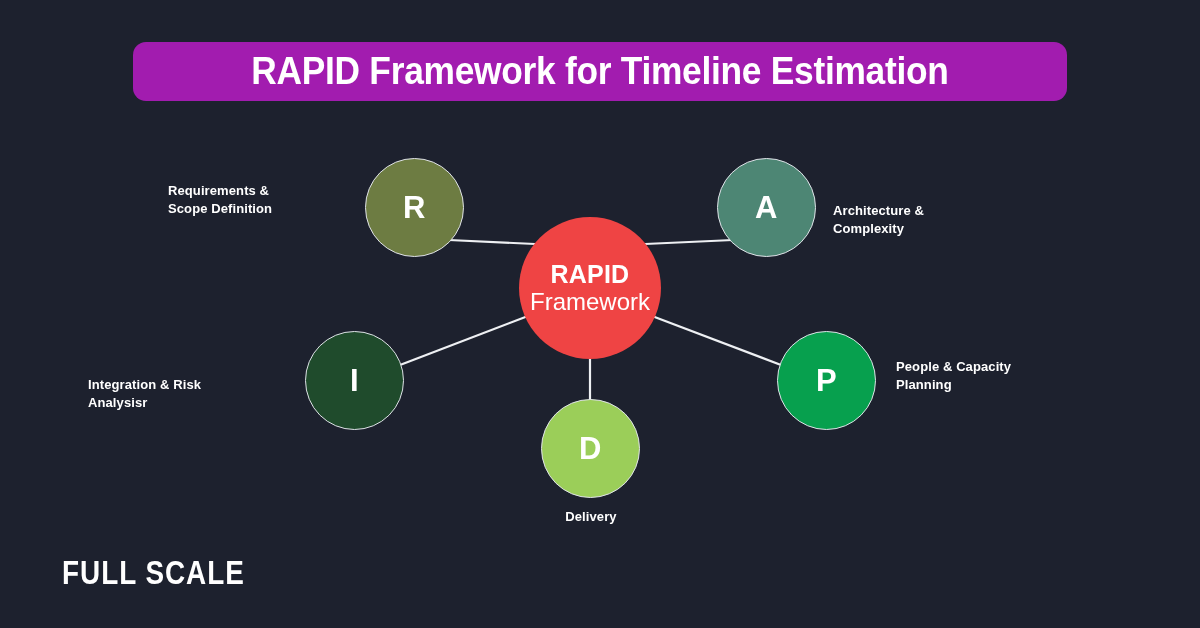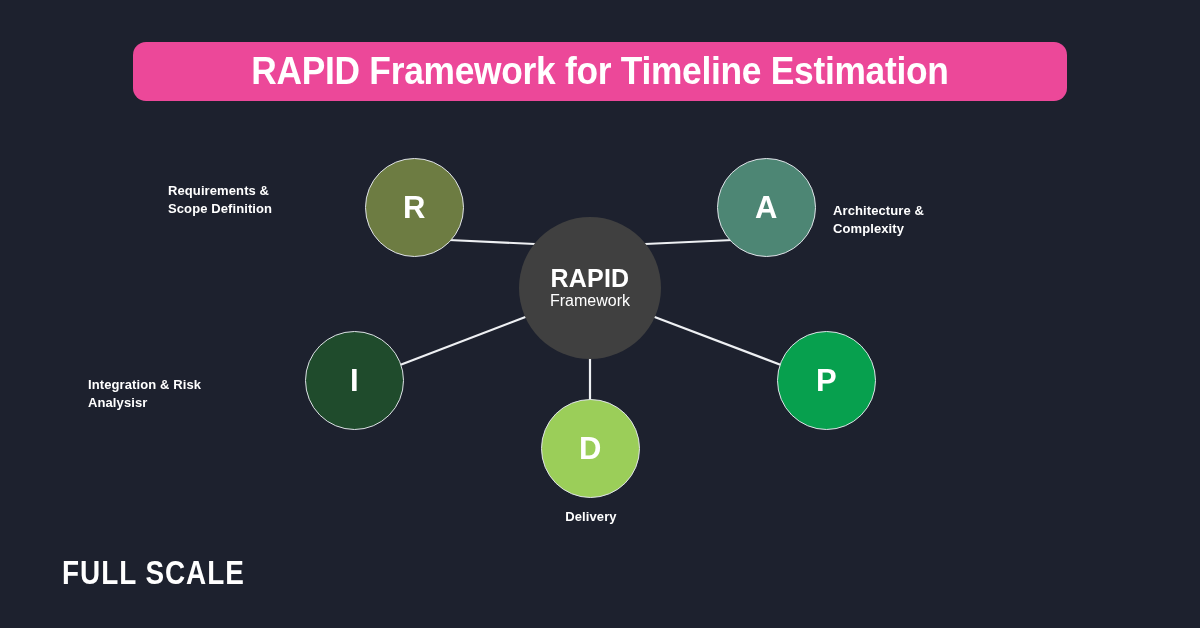--- a/index.html
+++ b/index.html
@@ -83,21 +83,21 @@
   }
   #center-title {
     color: #ffffff;
     font-size: 25px;
     font-weight: bold;
     line-height: 1.05;
     letter-spacing: 0.2px;
   }
   #center-sub {
     color: #ffffff;
-    font-size: 16px;
+    font-size: 24px;
     font-weight: normal;
     line-height: 1.15;
     margin-top: 1px;
   }
 
   #node-r { left: 365px; top: 158px; width: 99px; height: 99px; background: #6d7c42; }
   #node-a { left: 717px; top: 158px; width: 99px; height: 99px; background: #4d8674; }
   #node-i { left: 305px; top: 331px; width: 99px; height: 99px; background: #1f4b2c; }
   #node-p { left: 777px; top: 331px; width: 99px; height: 99px; background: #07a04e; }
   #node-d { left: 541px; top: 399px; width: 99px; height: 99px; background: #9bce59; }
@@ -132,35 +132,35 @@
     font-weight: bold;
     letter-spacing: 1.2px;
     transform: scaleX(0.82);
     transform-origin: left center;
     white-space: nowrap;
   }
 </style>
 </head>
 <body style="background: rgb(29, 33, 46);">
 
-<div id="title-banner" style="background: #ec4899;">
+<div id="title-banner" style="background: #a21caf;">
   <span id="title-text" style="color: rgb(255, 255, 255);">RAPID Framework for Timeline Estimation</span>
 </div>
 
 <div id="diagram">
 
   <svg id="connector-layer" viewBox="0 0 1200 628" width="1200" height="628">
     <line x1="535" y1="244" x2="449" y2="240" stroke="#eef0f3" stroke-width="2.2"></line>
     <line x1="645" y1="244" x2="733" y2="240" stroke="#eef0f3" stroke-width="2.2"></line>
     <line x1="528" y1="316" x2="400" y2="365" stroke="#eef0f3" stroke-width="2.2"></line>
     <line x1="652" y1="316" x2="781" y2="365" stroke="#eef0f3" stroke-width="2.2"></line>
     <line x1="590" y1="356" x2="590" y2="402" stroke="#eef0f3" stroke-width="2.2"></line>
   </svg>
 
-  <div id="node-center" class="node" style="background: #404040;">
+  <div id="node-center" class="node" style="background: #ef4444;">
     <span id="center-title">RAPID</span>
     <span id="center-sub">Framework</span>
   </div>
 
   <div id="node-r" class="node" style="background: rgb(109, 124, 66);">
     <span class="node-letter">R</span>
   </div>
   <div id="node-a" class="node" style="background: rgb(77, 134, 116);">
     <span class="node-letter">A</span>
   </div>
@@ -182,20 +182,24 @@
   <div id="label-a" class="node-label label-left-aligned">
     <div>Architecture &amp;</div>
     <div>Complexity</div>
   </div>
 
   <div id="label-i" class="node-label label-right-aligned">
     <div>Integration &amp; Risk</div>
     <div>Analysisr</div>
   </div>
 
+  <div id="label-p" class="node-label label-left-aligned">
+    <div>People &amp; Capacity</div>
+    <div>Planning</div>
+  </div>
 
   <div id="label-d" class="node-label label-center-aligned">
     <div>Delivery</div>
   </div>
 
 </div>
 
 <div id="brand-logo" style="color: rgb(255, 255, 255);">FULL SCALE</div>
 
 </body></html>

